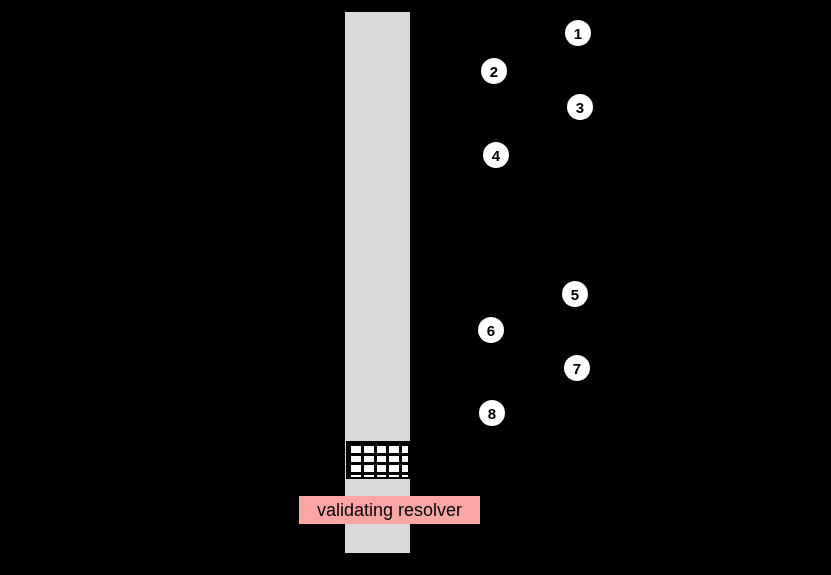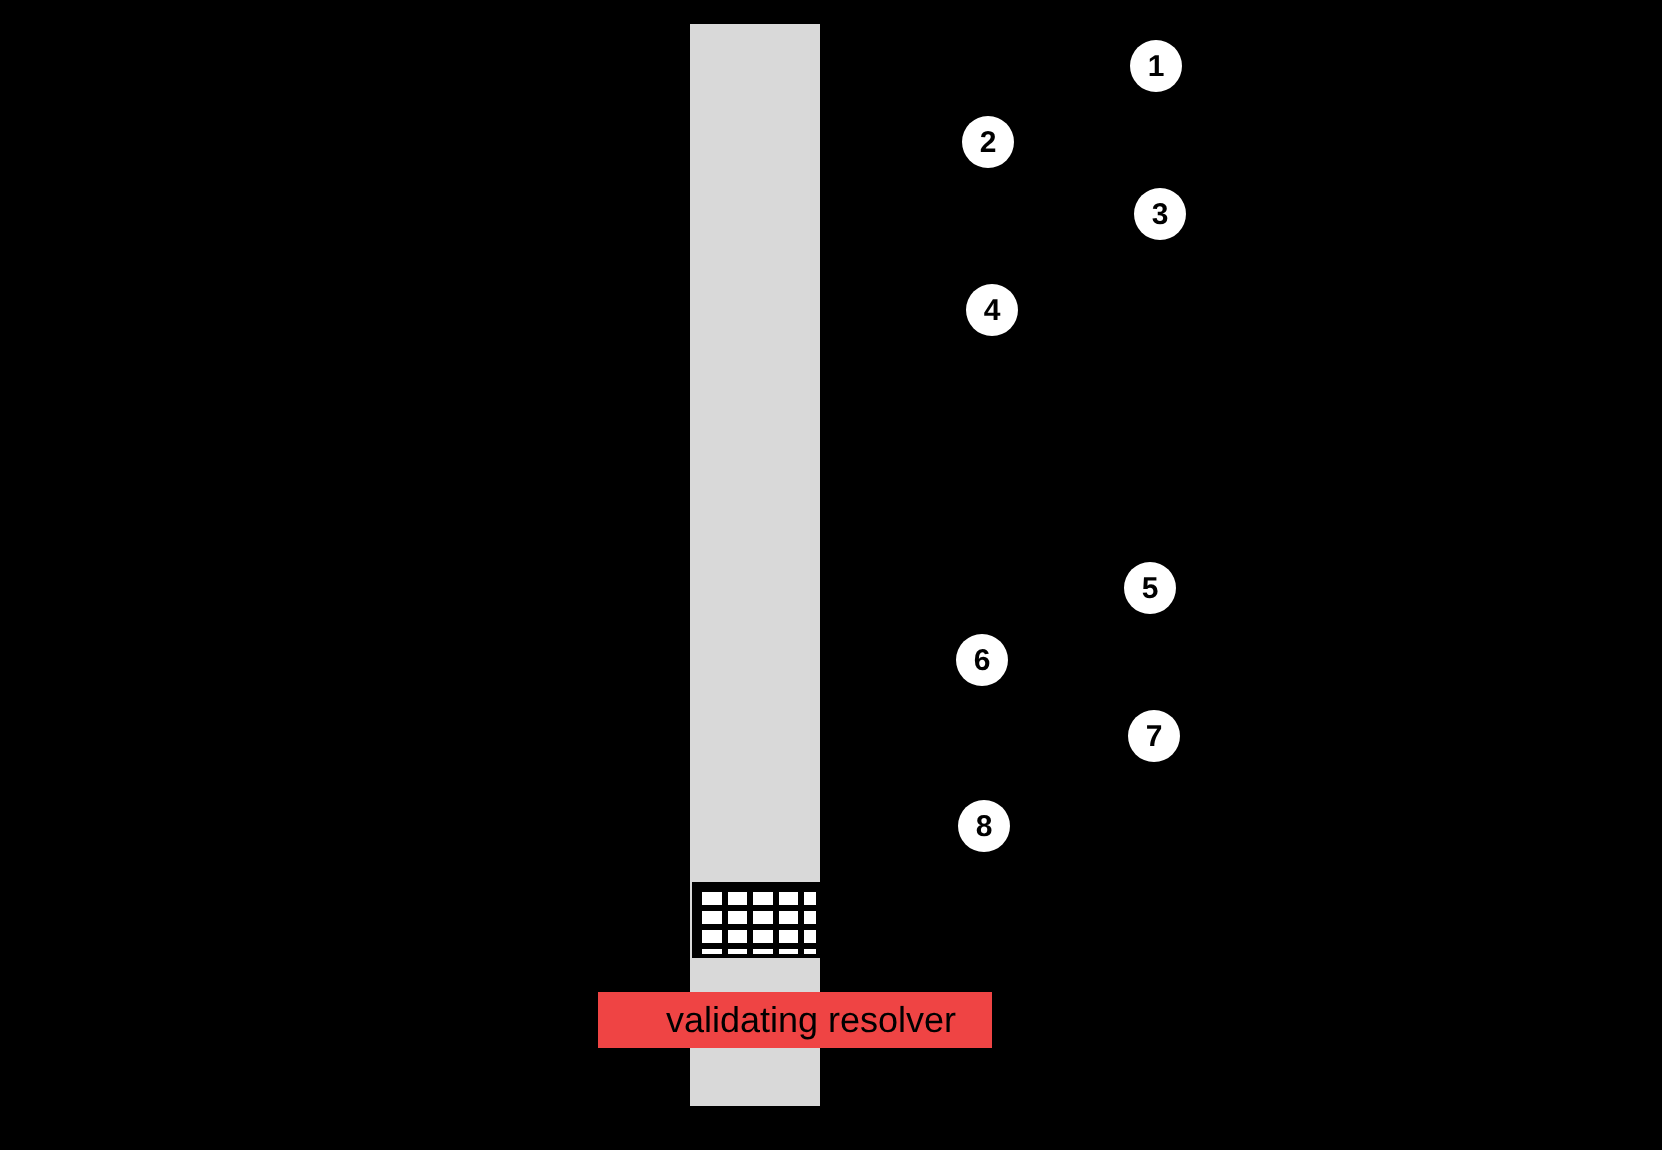--- a/index.html
+++ b/index.html
@@ -35,27 +35,26 @@
       repeating-linear-gradient(to right, #000000 0 3px, transparent 3px 12.8px),
       repeating-linear-gradient(to bottom, #000000 0 3px, transparent 3px 9.5px);
     border: 2px solid #000000;
   }
   .resolver-label {
     position: absolute;
     left: 299px;
     top: 496px;
     width: 181px;
     height: 28px;
-    background: #ef4444;
+    background: #fca5a5;
     color: #000000;
     font-size: 18px;
     line-height: 28px;
     text-align: center;
     white-space: nowrap;
-    padding-left: 16px;
   }
   .step {
     position: absolute;
     width: 26px;
     height: 26px;
     border-radius: 50%;
     background: #ffffff;
     color: #000000;
     font-size: 15px;
     font-weight: bold;

